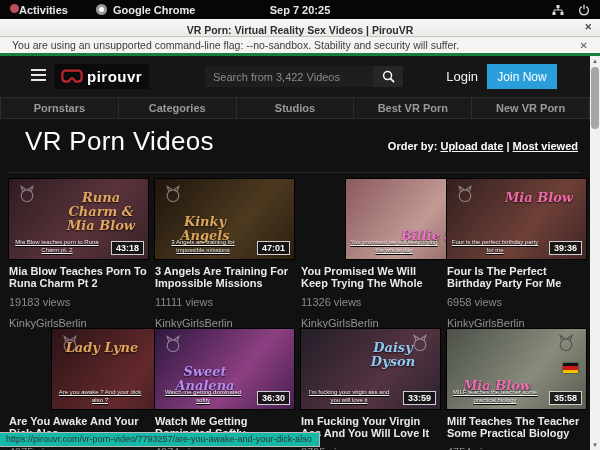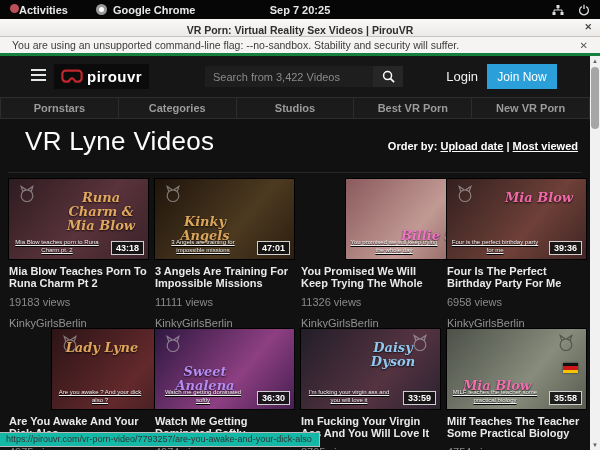--- a/index.html
+++ b/index.html
@@ -199,21 +199,21 @@
     </div>
 
     <div id="nav-menu">
       <div class="menu-item">Pornstars</div>
       <div class="menu-item">Categories</div>
       <div class="menu-item">Studios</div>
       <div class="menu-item">Best VR Porn</div>
       <div class="menu-item">New VR Porn</div>
     </div>
 
-    <h1 id="page-title">VR Lyne Videos</h1>
+    <h1 id="page-title">VR Porn Videos</h1>
     <div id="order-by">
       <span>Order by:</span>
       <a>Upload date</a>
       <span>|</span>
       <a>Most viewed</a>
     </div>
     <div id="divider"></div>
 
     <div id="grid">
 

